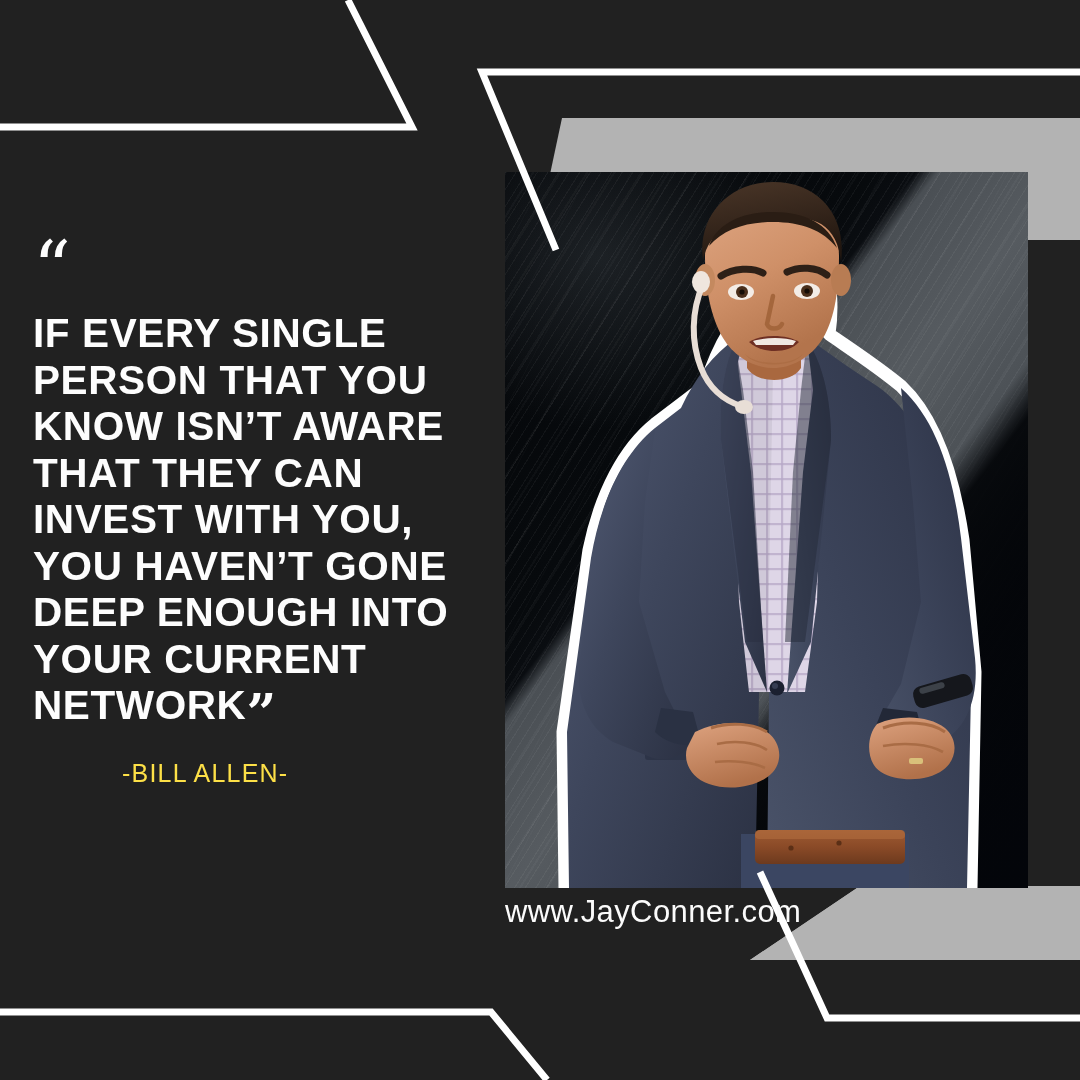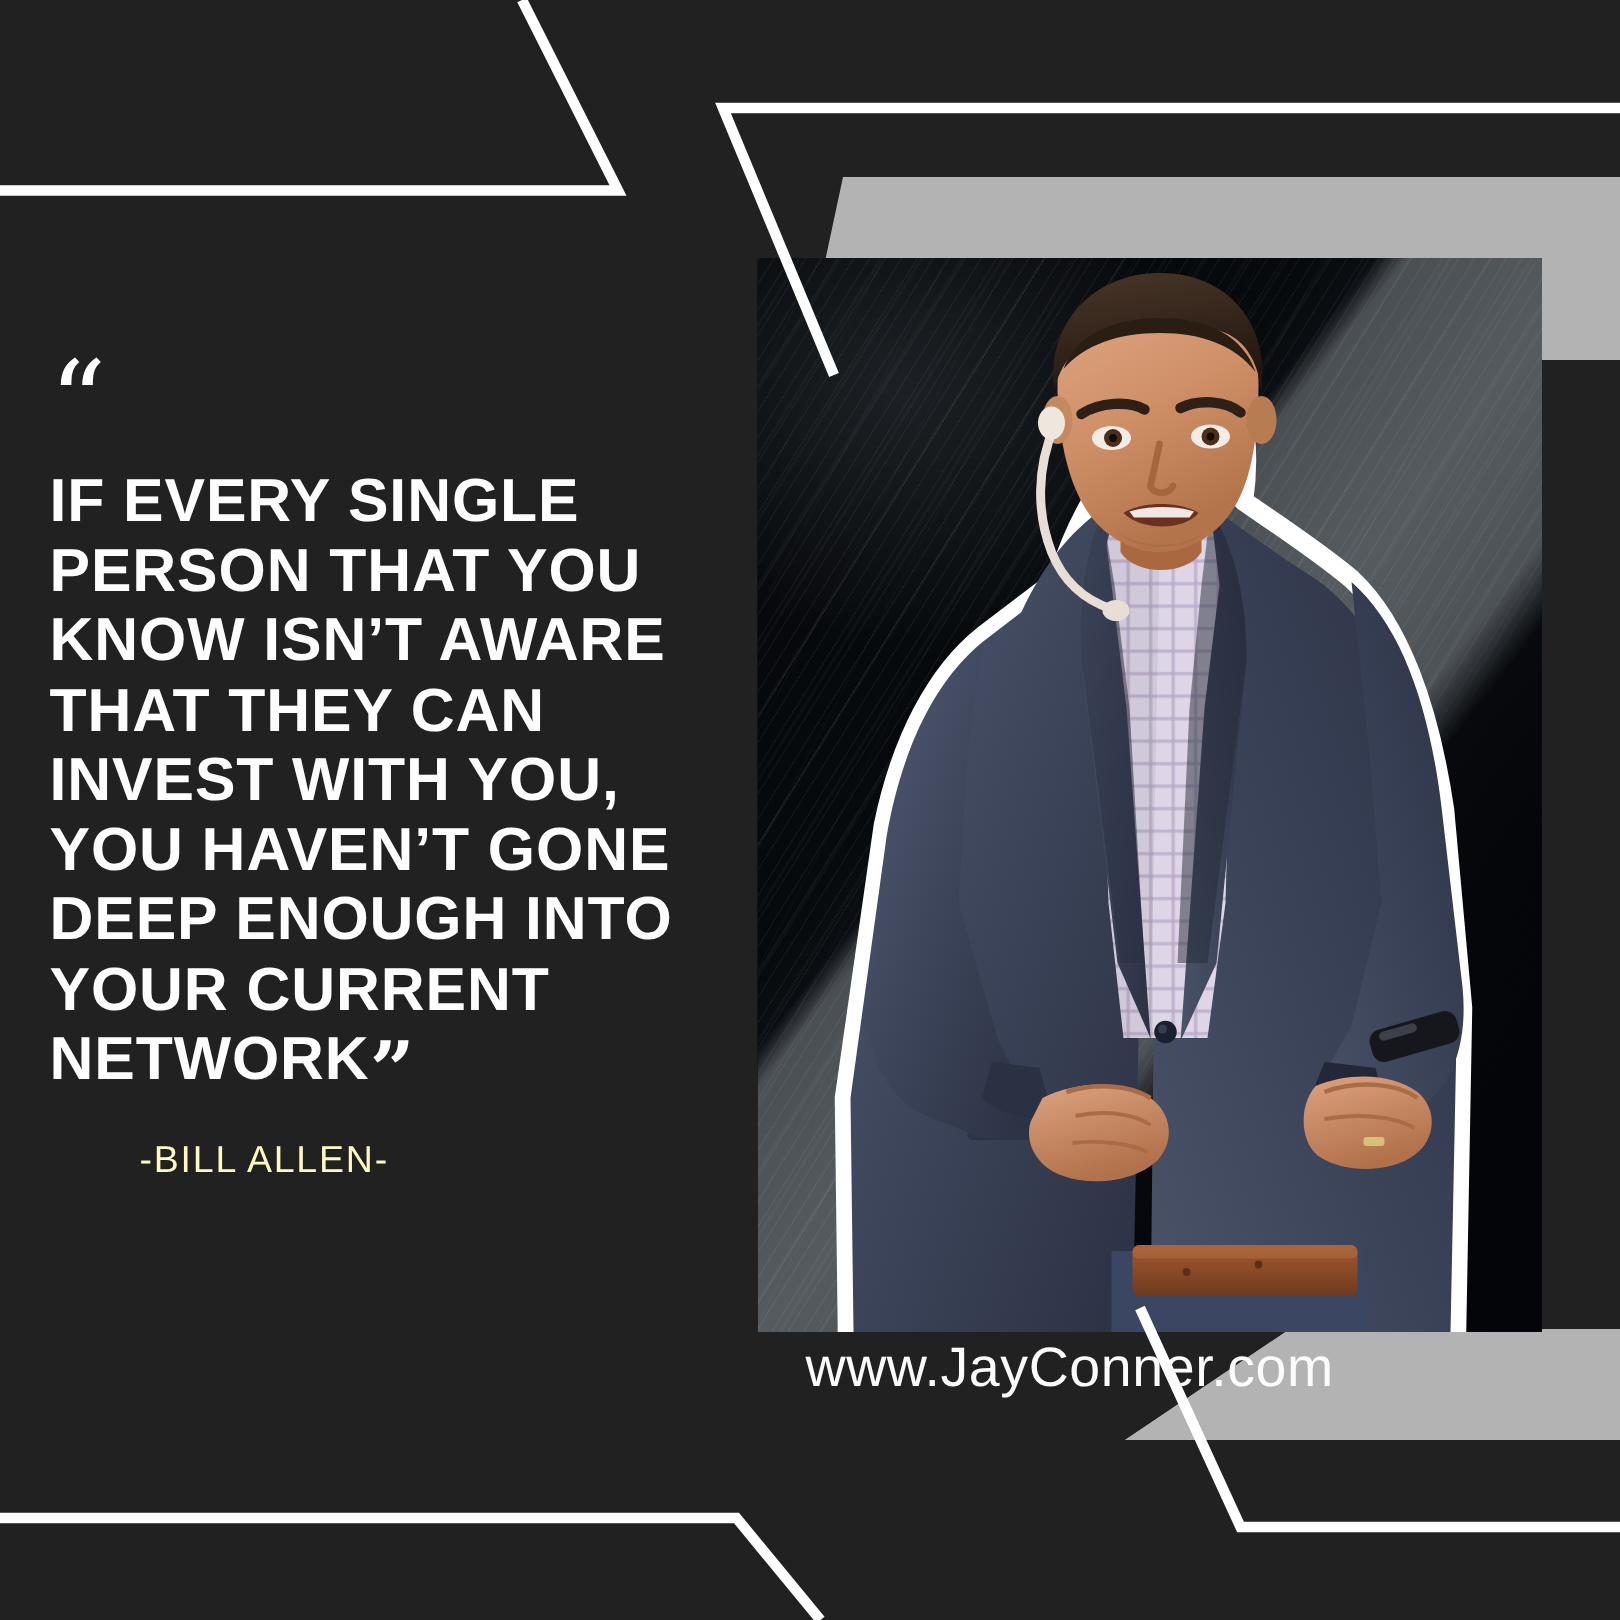--- a/index.html
+++ b/index.html
@@ -96,38 +96,37 @@
   }
   .close-quote{
     font-family:"DejaVu Serif", serif;
     font-size:52px;
     line-height:0;
     position:relative;
     top:12px;
     letter-spacing:-1px;
   }
   .byline{
-    color:#fef9c3;
+    color:#fde047;
     font-size:25px;
     letter-spacing:1.2px;
     margin-top:30px;
-    margin-left:60px;
+    margin-left:89px;
   }
 
   
   .website{
     position:absolute;
     left:505px; top:888px;
     width:420px;
     color:#fbfbfb;
-    font-size:37px;
+    font-size:31px;
     letter-spacing:.4px;
     z-index:7;
     line-height:48px;
-    margin-left:32px;
   }
 </style>
 </head>
 <body>
 
 <div class="card">
 
   <svg class="deco below" viewBox="0 0 1080 1080">
 
     <polygon points="562,118 1080,118 1080,240 536,240" fill="#b3b3b3"></polygon>

